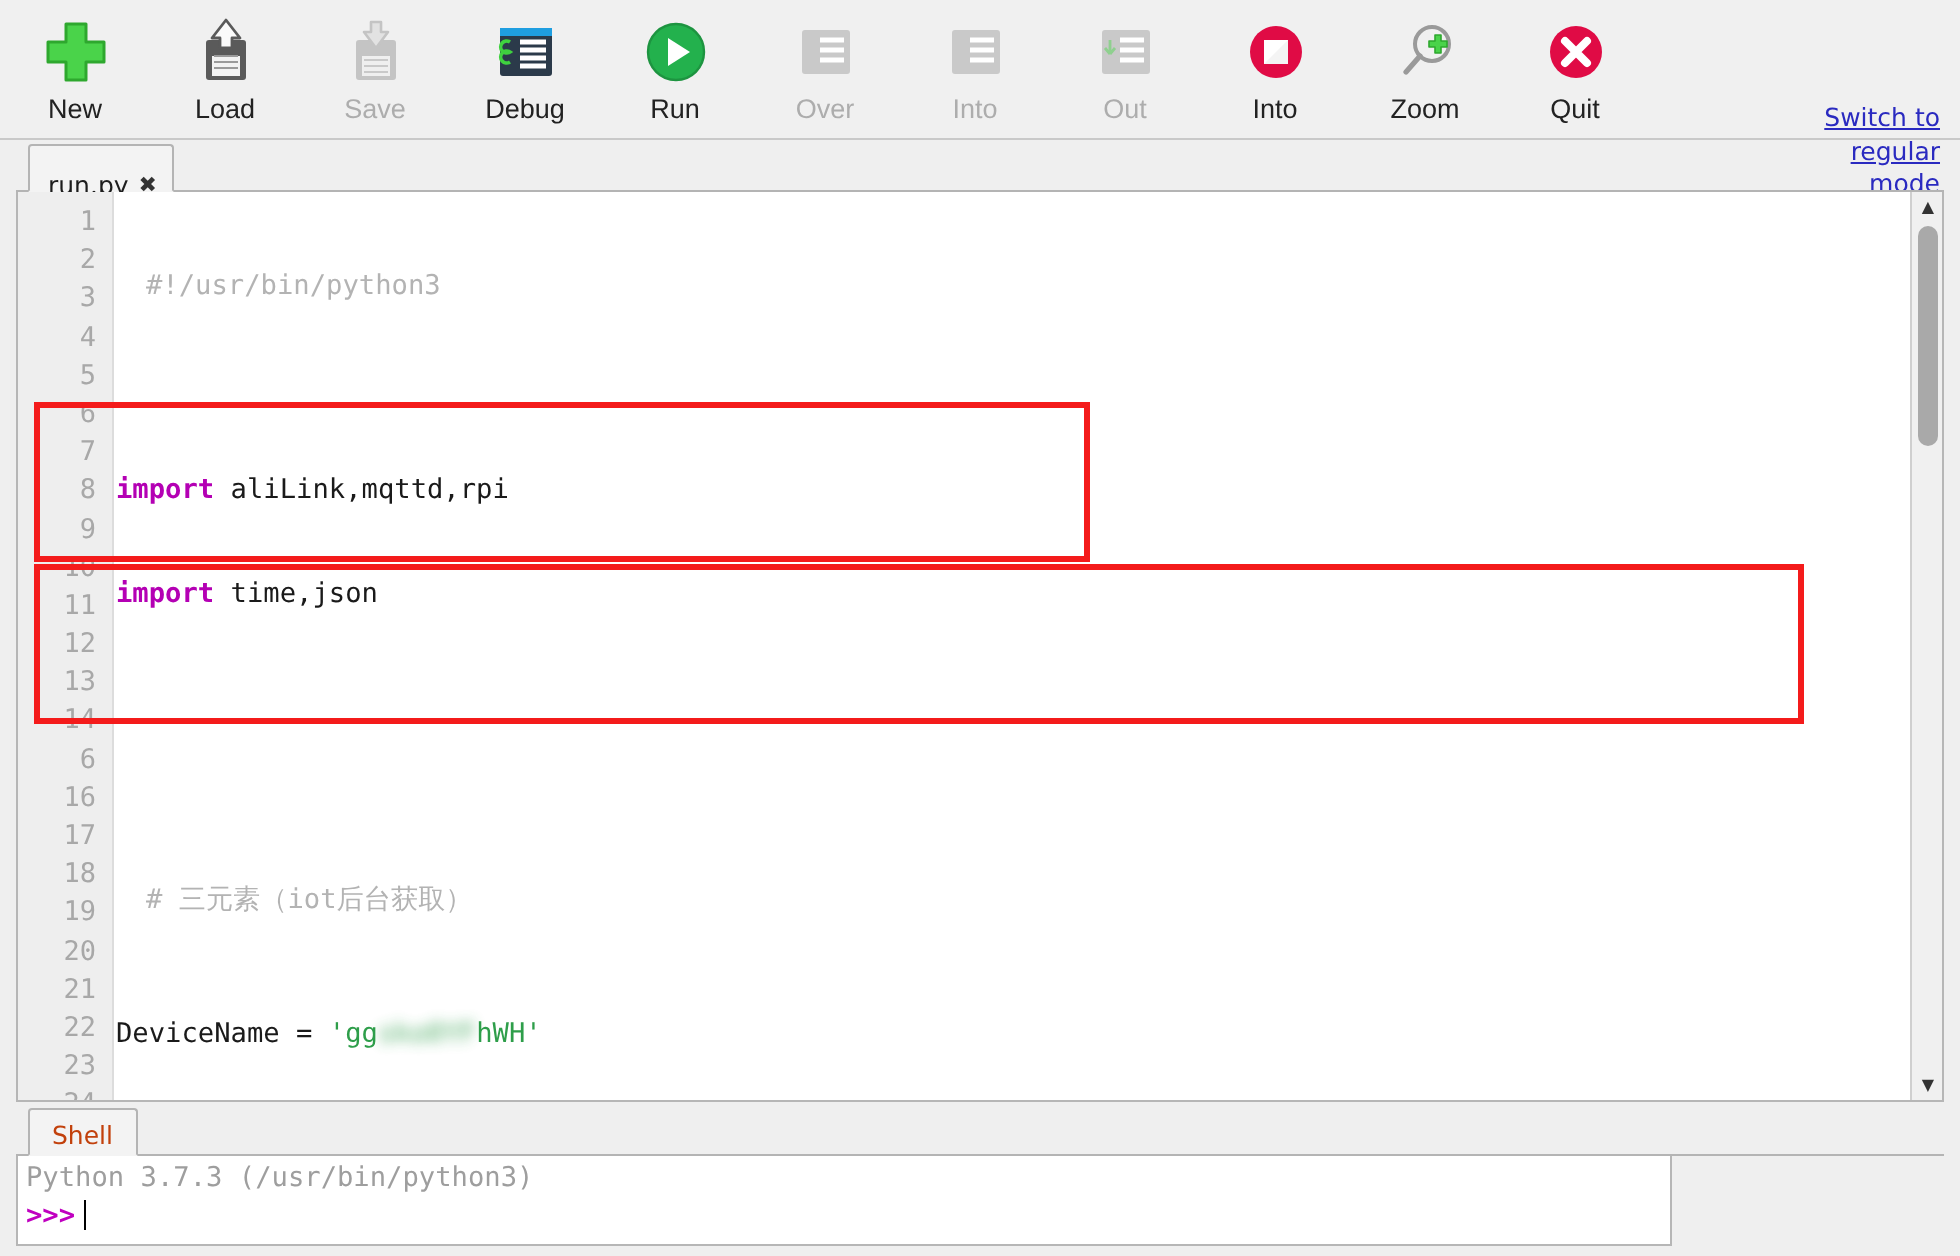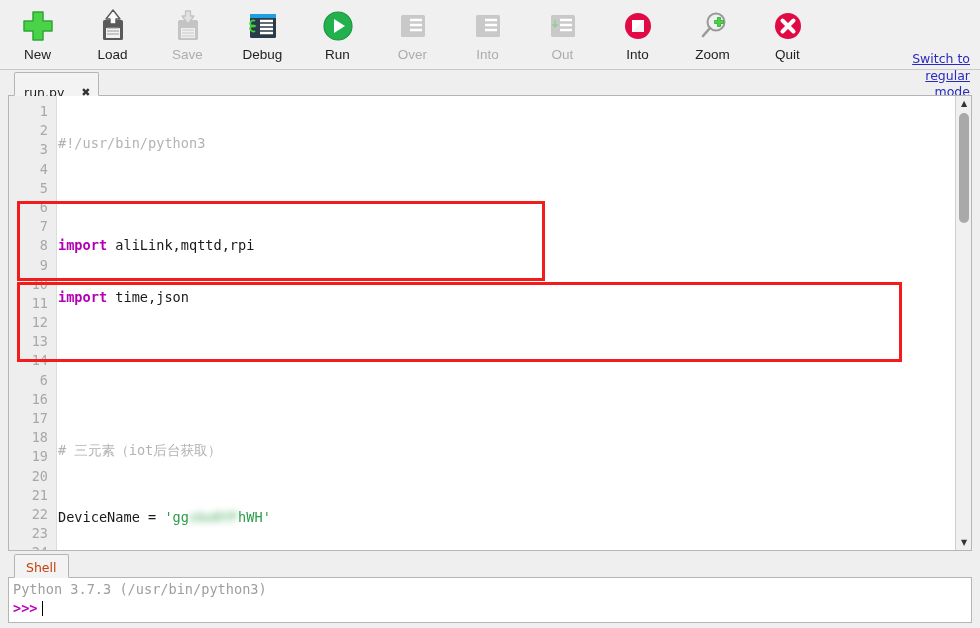--- a/index.html
+++ b/index.html
@@ -47,21 +47,21 @@
   .tabrow{
     position:relative; height:25px;
     border-bottom:1px solid #b4b4b4;
   }
   .tab{
     position:absolute; left:6px; top:1px;
     height:24px; padding:16px 7px 0 9px;
     background:#f3f3f3;
     border:1px solid #b4b4b4; border-bottom:1px solid #f3f3f3;
     border-radius:2px 2px 0 0;
-    display:flex; align-items:center; gap:17px;
+    display:flex; align-items:center; gap:5px;
     font-size:12.5px; color:#1d1d1d;
     cursor:pointer;
   }
   .tab .xclose{ font-size:11px; color:#333; cursor:pointer; line-height:1; }
 
   .code-area{
     position:absolute; left:0; top:25px; width:964px; height:455px;
     background:#ffffff;
     border:1px solid #b6b6b6; border-top:none;
     overflow:hidden;
@@ -81,21 +81,21 @@
   .codebox{
     position:absolute; left:49px; top:0; right:17px; height:100%;
     padding-top:6px; overflow:hidden;
     white-space:pre;
     font-family:"DejaVu Sans Mono", monospace;
     font-size:13.6px;
   }
   .codebox .ln{ height:19.2px; line-height:19.2px; }
   .kw{ color:#b400b4; font-weight:bold; }
   .str{ color:#2e9e4a;margin-top:16px; }
-  .cm{ color:#b3b3b3; }
+  .cm{ color:#b3b3b3;margin-left:15px; }
   .pl{ color:#1a1a1a; }
 
   
   .blur{
     display:inline-block;
     filter:blur(3.2px);
     opacity:.85;
     vertical-align:baseline;
   }
 
@@ -129,21 +129,21 @@
   .shell-tab{
     position:absolute; left:6px; top:1px;
     height:24px; padding:2px 11px 0 11px;
     background:#f3f3f3;
     border:1px solid #b4b4b4; border-bottom:1px solid #f3f3f3;
     border-radius:2px 2px 0 0;
     display:flex; align-items:center;
     font-size:12.5px; color:#c2410c; cursor:pointer;
   }
   .shell-body{
-    position:absolute; left:0; top:25px; width:964px; height:45px;
+    position:absolute; left:0; top:25px; width:828px; height:45px;
     background:#fff; border:1px solid #b6b6b6; border-top:none;
     padding:2px 0 0 4px;
     font-family:"DejaVu Sans Mono", monospace; font-size:13.6px;
   }
   .shell-body .ln{ height:19.2px; line-height:19.2px; }
   .sh-banner{ color:#9e9e9e; }
   .sh-prompt{ color:#c000c0; font-weight:bold; }
   .caret{
     display:inline-block; width:1.5px; height:15px; background:#000;
     vertical-align:-3px; margin-left:4px;

